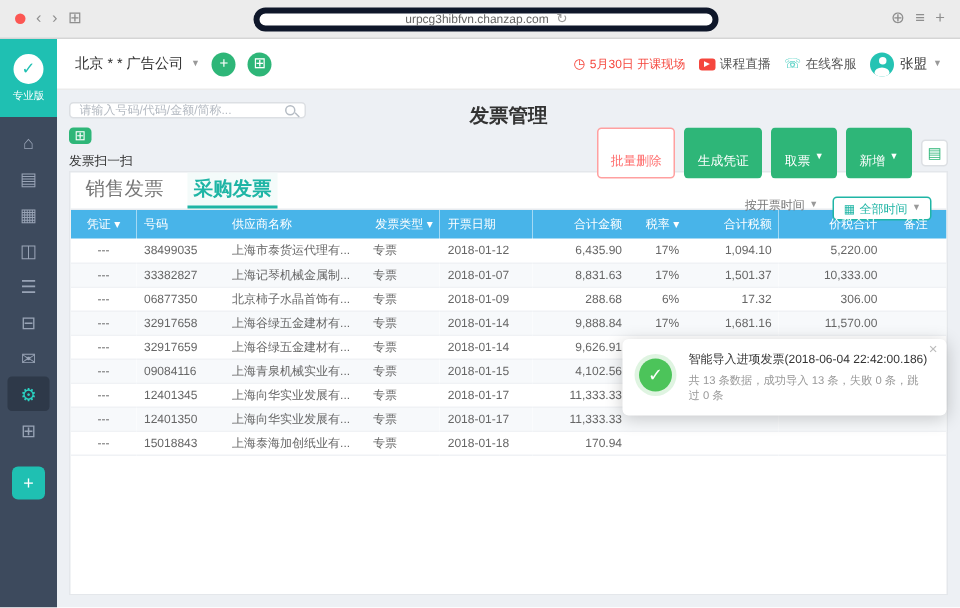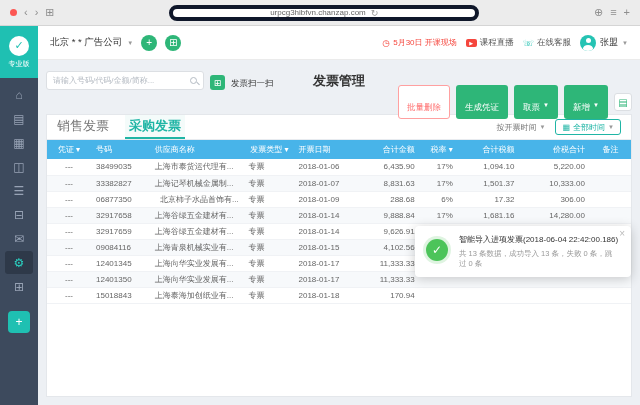--- a/index.html
+++ b/index.html
@@ -35,42 +35,42 @@
   .logo-circle { width:20px; height:20px; border-radius:50%; background:#fff; color:#1fc0b2; font-size:11px; font-weight:bold; display:flex; align-items:center; justify-content:center; }
   .logo-text { color:#fff; font-size:7px; }
   .sidebar { position:absolute; top:78px; left:0; width:38px; bottom:0; background:#3d4a5d; display:flex; flex-direction:column; align-items:center; padding-top:5px; }
   .side-icon { width:28px; height:23px; display:flex; align-items:center; justify-content:center; color:#98a3b5; font-size:12px; border-radius:3px; margin-bottom:1px; cursor:pointer; }
   .side-icon.active { background:#2e3949; color:#2ad2c2; }
   .side-bottom { margin-top:12px; width:22px; height:22px; border-radius:4px; background:#1fc0b2; color:#fff; font-size:12px; display:flex; align-items:center; justify-content:center; cursor:pointer; }
 
   
   .content { position:absolute; top:60px; left:38px; right:0; bottom:0; background:#edf0f4; padding:8px; }
 
-  .hdr1 { position:relative; height:22px; display:flex; align-items:flex-end; gap:6px; }
+  .hdr1 { position:relative; height:22px; display:flex; align-items:flex-start; gap:6px;flex-direction:column; }
   .search-box { width:158px; height:19px; background:#fff; border:1px solid #dcdfe3; border-radius:3px; display:flex; align-items:center; padding:0 6px; gap:4px; }
   .search-box input { border:0; outline:0; flex:1; min-width:0; font-size:8px; color:#333; background:transparent; font-family:inherit; }
   .search-box input::placeholder { color:#b4bac2; }
   .mag { width:7px; height:7px; border:1.3px solid #b5bcc4; border-radius:50%; position:relative; flex:0 0 auto; cursor:pointer; }
   .mag::after { content:""; position:absolute; width:4px; height:1.3px; background:#b5bcc4; transform:rotate(45deg); right:-3.5px; bottom:-1.5px; }
   .scan-btn { width:15px; height:15px; border-radius:3px; background:#2eb678; color:#fff; font-size:9px; display:flex; align-items:center; justify-content:center; cursor:pointer; }
   .scan-label { font-size:8.5px; color:#333; }
   .page-title { position:absolute; left:0; right:0; text-align:center; font-size:13px; font-weight:bold; color:#333; pointer-events:none; }
 
   .hdr2 { height:24px; display:flex; align-items:center; justify-content:flex-end; gap:6px; }
   .btn { height:34px; padding:16px 8px; border-radius:3px; font-size:8.5px; display:inline-flex; align-items:flex-start; gap:3px; border:1px solid transparent; cursor:pointer; white-space:nowrap; }
   .btn-danger { background:#fff; border-color:#ffa0a0; color:#ff6e6e; }
   .btn-green { background:#2eb678; color:#fff; }
   .btn .caret { color:inherit; }
   .icon-btn { width:18px; height:18px; background:#fff; border:1px solid #dcdfe3; border-radius:3px; color:#2eb678; font-size:10px; display:flex; align-items:center; justify-content:center; cursor:pointer; }
 
   .card { background:#fff; border:1px solid #e4e7eb; height:calc(100% - 46px); overflow:hidden; }
   .tabs-row { height:25px; display:flex; align-items:stretch; border-bottom:1px solid #e8ebef; padding:0 10px; gap:16px; }
   .tab { font-size:13px; color:#777; display:flex; align-items:center; border-bottom:2px solid transparent; cursor:pointer; }
   .tab.active { color:#1fb5a5; border-bottom-color:#1fb5a5; font-weight:bold; background:#f4fbfa; padding:0 4px; }
-  .tabs-right { margin-left:auto; display:flex; align-items:center; gap:10px; }
+  .tabs-right { margin-left:auto; display:flex; align-items:flex-start; gap:10px;margin-top:16px; }
   .sort-select { font-size:8px; color:#777; display:flex; align-items:center; gap:3px; cursor:pointer; }
   .time-btn { height:16px; border:1px solid #1fb5a5; color:#1fb5a5; border-radius:3px; font-size:8px; display:flex; align-items:center; padding:0 6px; gap:3px; cursor:pointer; background:#fff; }
 
   table { width:100%; border-collapse:collapse; table-layout:fixed; font-size:8px; }
   thead th { background:#48b4e9; color:#fff; font-weight:normal; height:19px; padding:0 5px; white-space:nowrap; overflow:hidden; cursor:pointer; }
   tbody td { height:16px; padding:0 5px; color:#666; border-bottom:1px solid #f0f2f5; white-space:nowrap; overflow:hidden; text-overflow:ellipsis; }
   tbody tr:nth-child(even) { background:#f7f9fb; }
   tbody tr { cursor:pointer; }
 
   
@@ -210,21 +210,21 @@
             <th style="text-align: right; width: 12%;">价税合计</th>
             <th style="text-align: center; width: 7%;">备注</th>
           </tr>
       </thead>
       <tbody>
           <tr>
             <td style="text-align: center;">---</td>
             <td style="text-align: left;">38499035</td>
             <td style="text-align: left;">上海市泰货运代理有...</td>
             <td style="text-align: left;">专票</td>
-            <td style="text-align: left;">2018-01-06</td>
+            <td style="text-align: left;">2018-01-12</td>
             <td style="text-align: right;">6,435.90</td>
             <td style="text-align: right;">17%</td>
             <td style="text-align: right;">1,094.10</td>
             <td style="text-align: right;">5,220.00</td>
             <td style="text-align: center;"></td>
           </tr>
           <tr>
             <td style="text-align: center;">---</td>
             <td style="text-align: left;">33382827</td>
             <td style="text-align: left;">上海记琴机械金属制...</td>
@@ -232,39 +232,39 @@
             <td style="text-align: left;">2018-01-07</td>
             <td style="text-align: right;">8,831.63</td>
             <td style="text-align: right;">17%</td>
             <td style="text-align: right;">1,501.37</td>
             <td style="text-align: right;">10,333.00</td>
             <td style="text-align: center;"></td>
           </tr>
           <tr>
             <td style="text-align: center;">---</td>
             <td style="text-align: left;">06877350</td>
-            <td style="text-align: right;">北京柿子水晶首饰有...</td>
+            <td style="text-align: left;">北京柿子水晶首饰有...</td>
             <td style="text-align: left;">专票</td>
             <td style="text-align: left;">2018-01-09</td>
             <td style="text-align: right;">288.68</td>
             <td style="text-align: right;">6%</td>
             <td style="text-align: right;">17.32</td>
             <td style="text-align: right;">306.00</td>
             <td style="text-align: center;"></td>
           </tr>
           <tr>
             <td style="text-align: center;">---</td>
             <td style="text-align: left;">32917658</td>
             <td style="text-align: left;">上海谷绿五金建材有...</td>
             <td style="text-align: left;">专票</td>
             <td style="text-align: left;">2018-01-14</td>
             <td style="text-align: right;">9,888.84</td>
             <td style="text-align: right;">17%</td>
             <td style="text-align: right;">1,681.16</td>
-            <td style="text-align: right;">14,280.00</td>
+            <td style="text-align: right;">11,570.00</td>
             <td style="text-align: center;"></td>
           </tr>
           <tr>
             <td style="text-align: center;">---</td>
             <td style="text-align: left;">32917659</td>
             <td style="text-align: left;">上海谷绿五金建材有...</td>
             <td style="text-align: left;">专票</td>
             <td style="text-align: left;">2018-01-14</td>
             <td style="text-align: right;">9,626.91</td>
             <td style="text-align: right;">17%</td>

